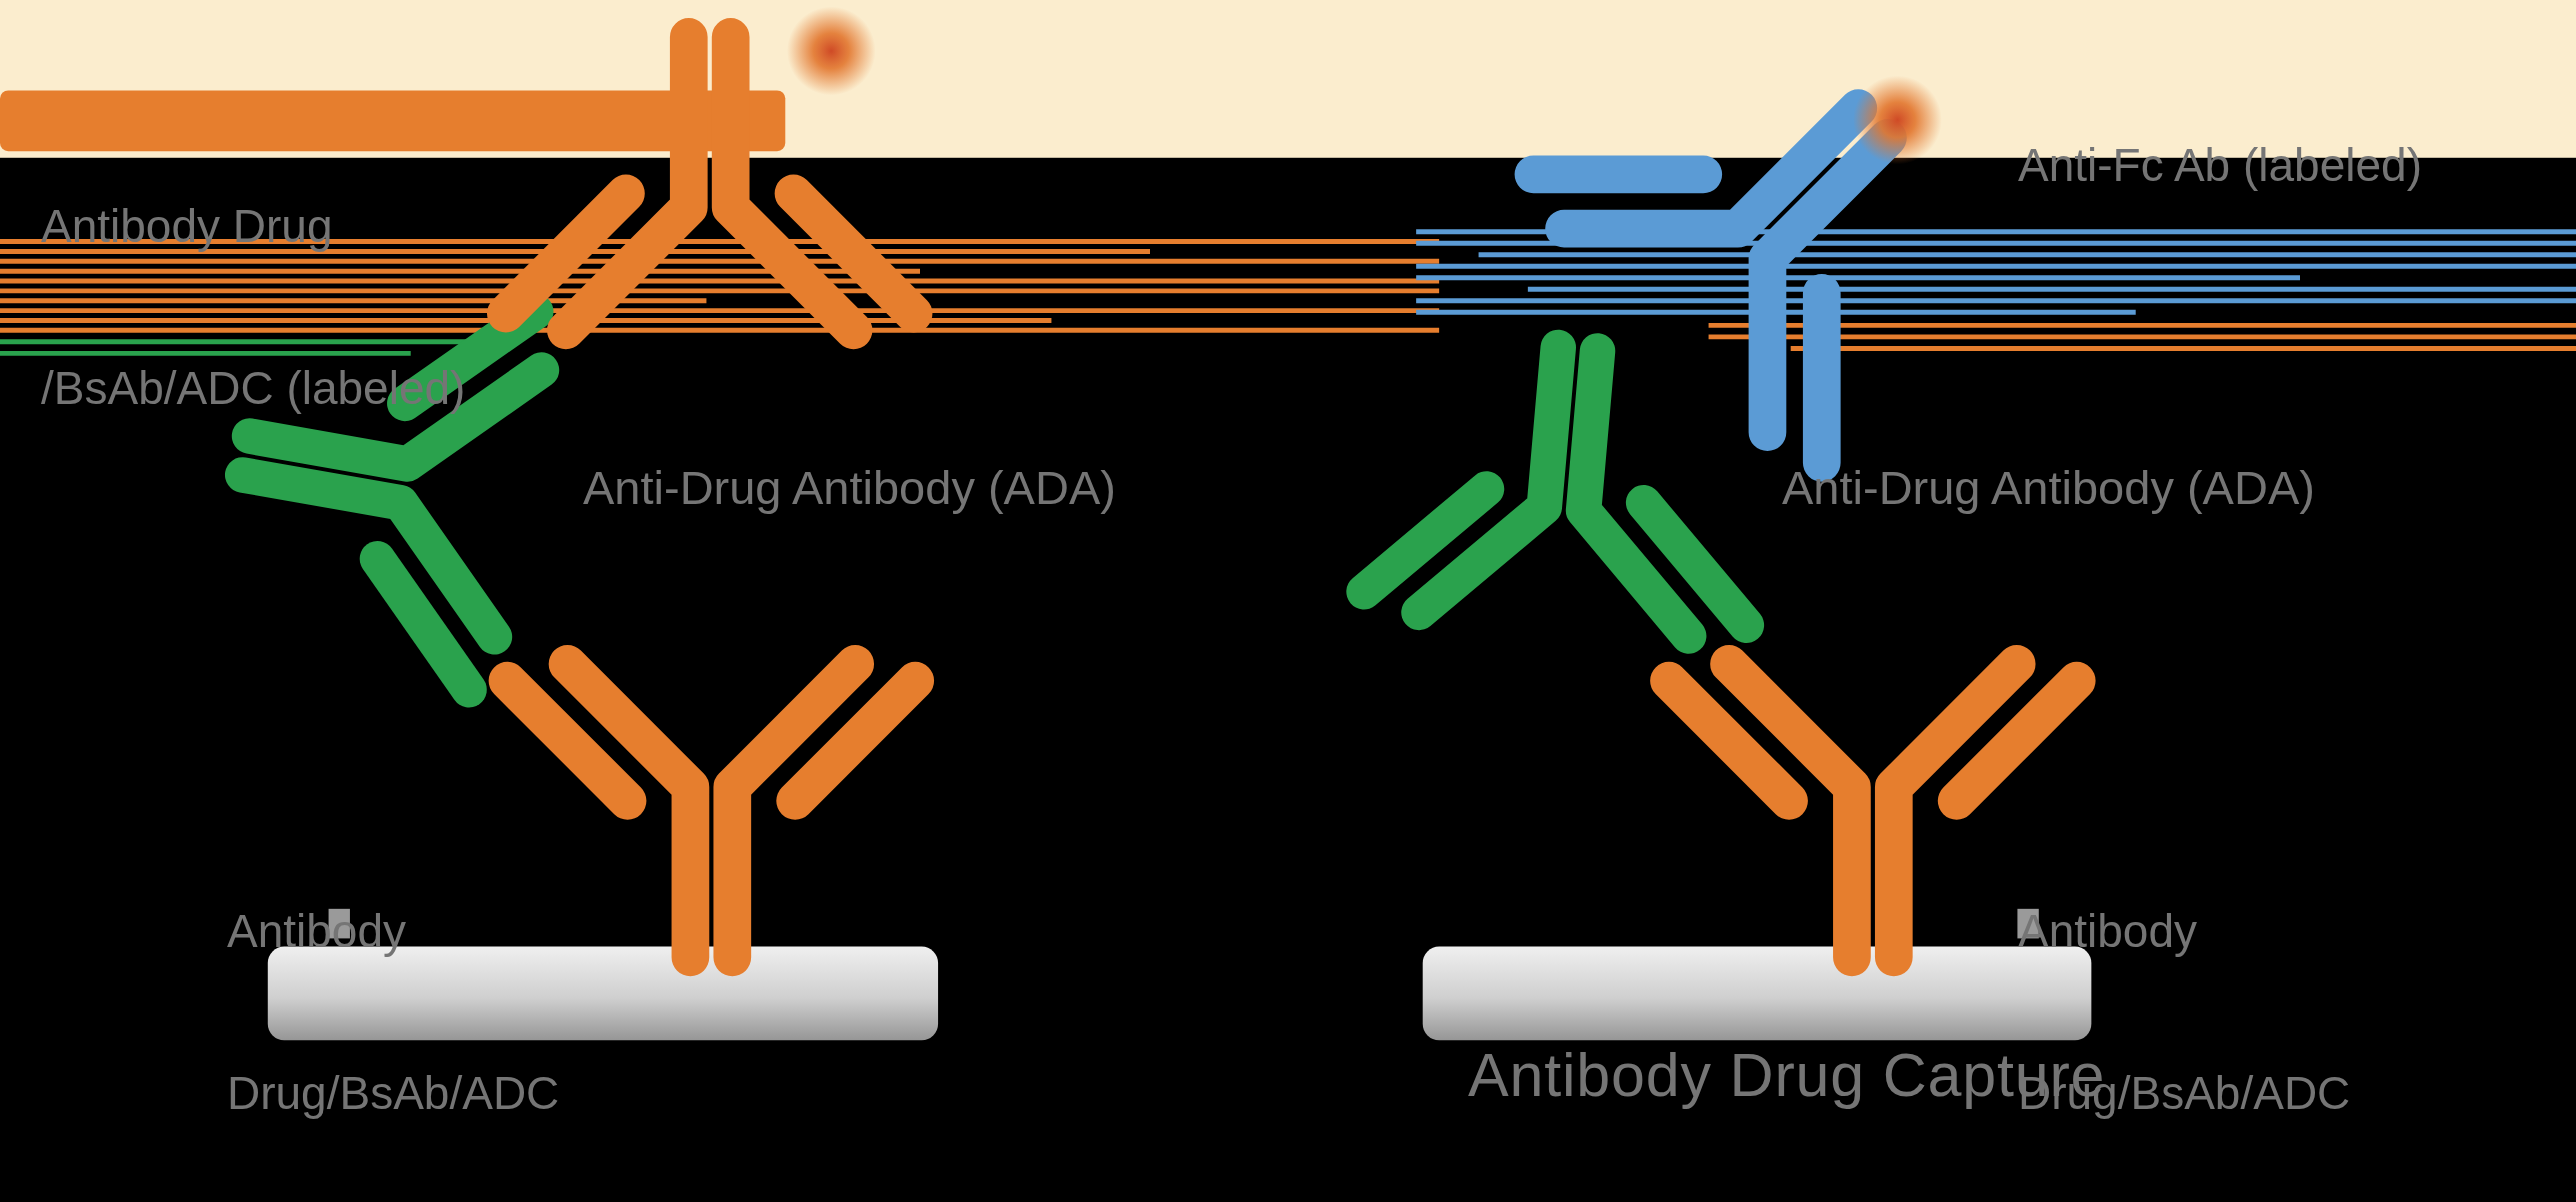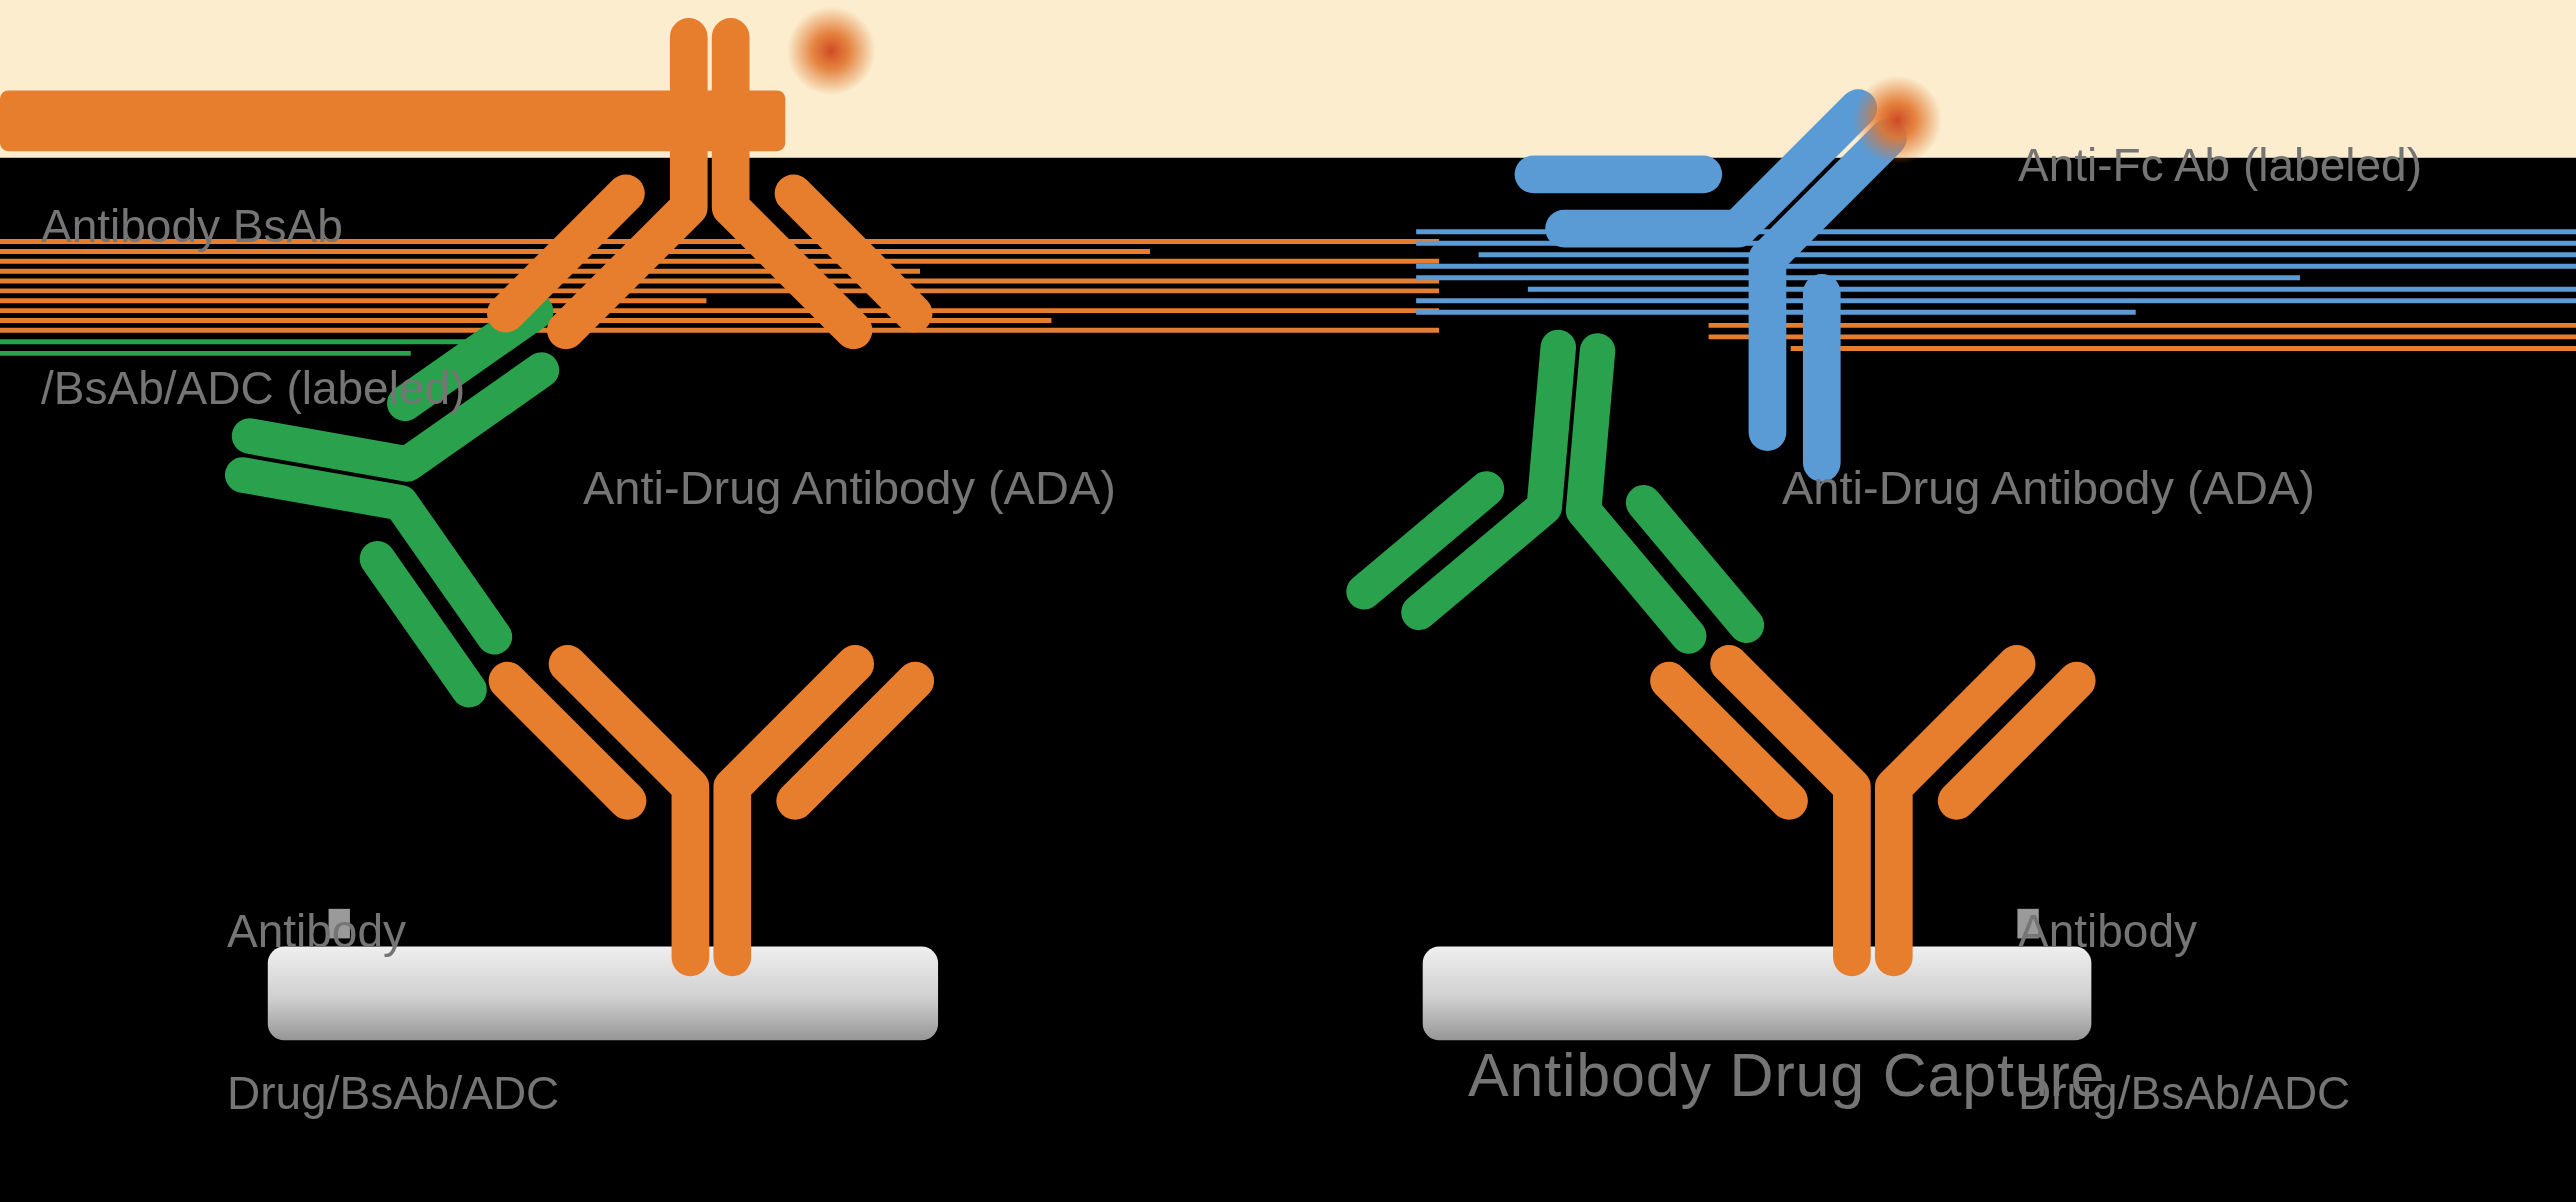--- a/index.html
+++ b/index.html
@@ -109,21 +109,21 @@
     <use href="#antibody" class="orange-stroke" transform="translate(432,150) rotate(180) scale(0.85)"></use>
     <circle cx="506" cy="31" r="27" fill="url(#glowGrad)"></circle>
 
     <use href="#antibody" class="orange-stroke" transform="translate(1140,455) scale(0.85)"></use>
     <use href="#antibody" class="green-stroke" transform="translate(950,332) rotate(185) scale(0.8)"></use>
     <use href="#antibody" class="blue-stroke" transform="translate(1050,165) rotate(-135) scale(0.85)"></use>
     <circle cx="1155" cy="73" r="27" fill="url(#glowGrad)"></circle>
   </svg>
 
   <div id="lbl-topleft" class="label sz-small">
-    <div>Antibody BsAb</div>
+    <div>Antibody Drug</div>
     <div>/BsAb/ADC (labeled)</div>
   </div>
 
   <div id="lbl-ada-left" class="label sz-ada">Anti-Drug Antibody (ADA)</div>
 
   <div id="lbl-capture-left" class="label sz-small">
     <div>Antibody</div>
     <div>Drug/BsAb/ADC</div>
   </div>
 

